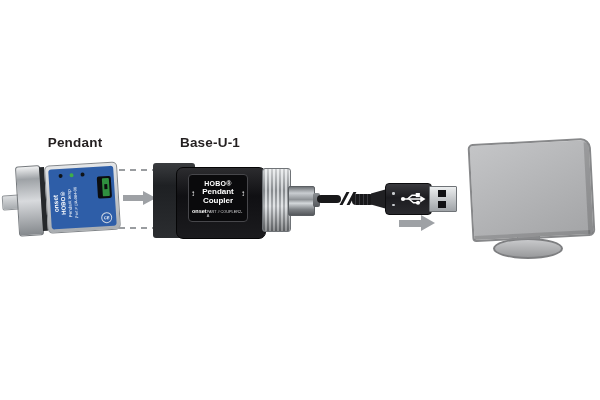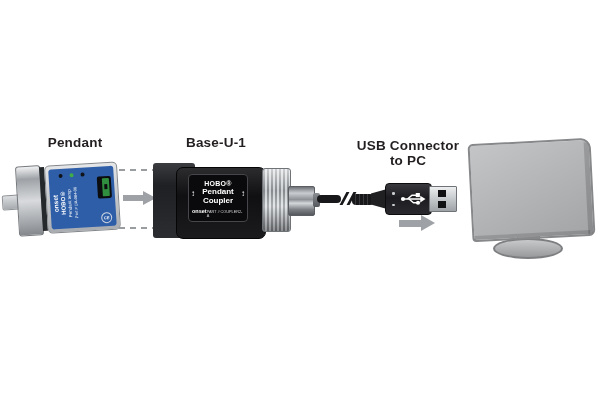--- a/index.html
+++ b/index.html
@@ -81,25 +81,21 @@
   .m-bottomedge{position:absolute;left:0;right:3px;bottom:0;height:4px;background:rgba(0,0,0,.14);}
   .m-neck{position:absolute;left:517px;top:224px;width:21px;height:22px;background:linear-gradient(90deg,#c0c1c3,#94959a);border:1px solid #818286;}
   .m-base{position:absolute;left:493px;top:238px;width:66px;height:17px;border-radius:50%;background:linear-gradient(180deg,#c8c9cb,#999a9c);border:2px solid #7d7e80;}
 </style>
 </head>
 <body>
 
 <div class="stage">
 
   <div class="heading" style="left:22px;top:135px;width:106px;">Pendant</div>
-  <div class="heading" style="left:162px;top:135px;width:108px;text-align:center;">Base-U-1</div>
-  <div class="heading two-line" style="left:346px;top:138px;width:124px;">
-    <div>USB Connector</div>
-    <div>to PC</div>
-  </div>
+  <div class="heading" style="left:156px;top:135px;width:108px;text-align:center;">Base-U-1</div>
 
   <div class="pendant">
     <div class="p-tab"></div>
     <div class="p-cap"></div>
     <div class="p-band"></div>
     <div class="p-body">
       <div class="p-label">
         <span class="p-led" style="left:10px;background:#101418;"></span>
         <span class="p-led" style="left:21px;background:#3fae49;"></span>
         <span class="p-led" style="left:32px;background:#101418;"></span>

